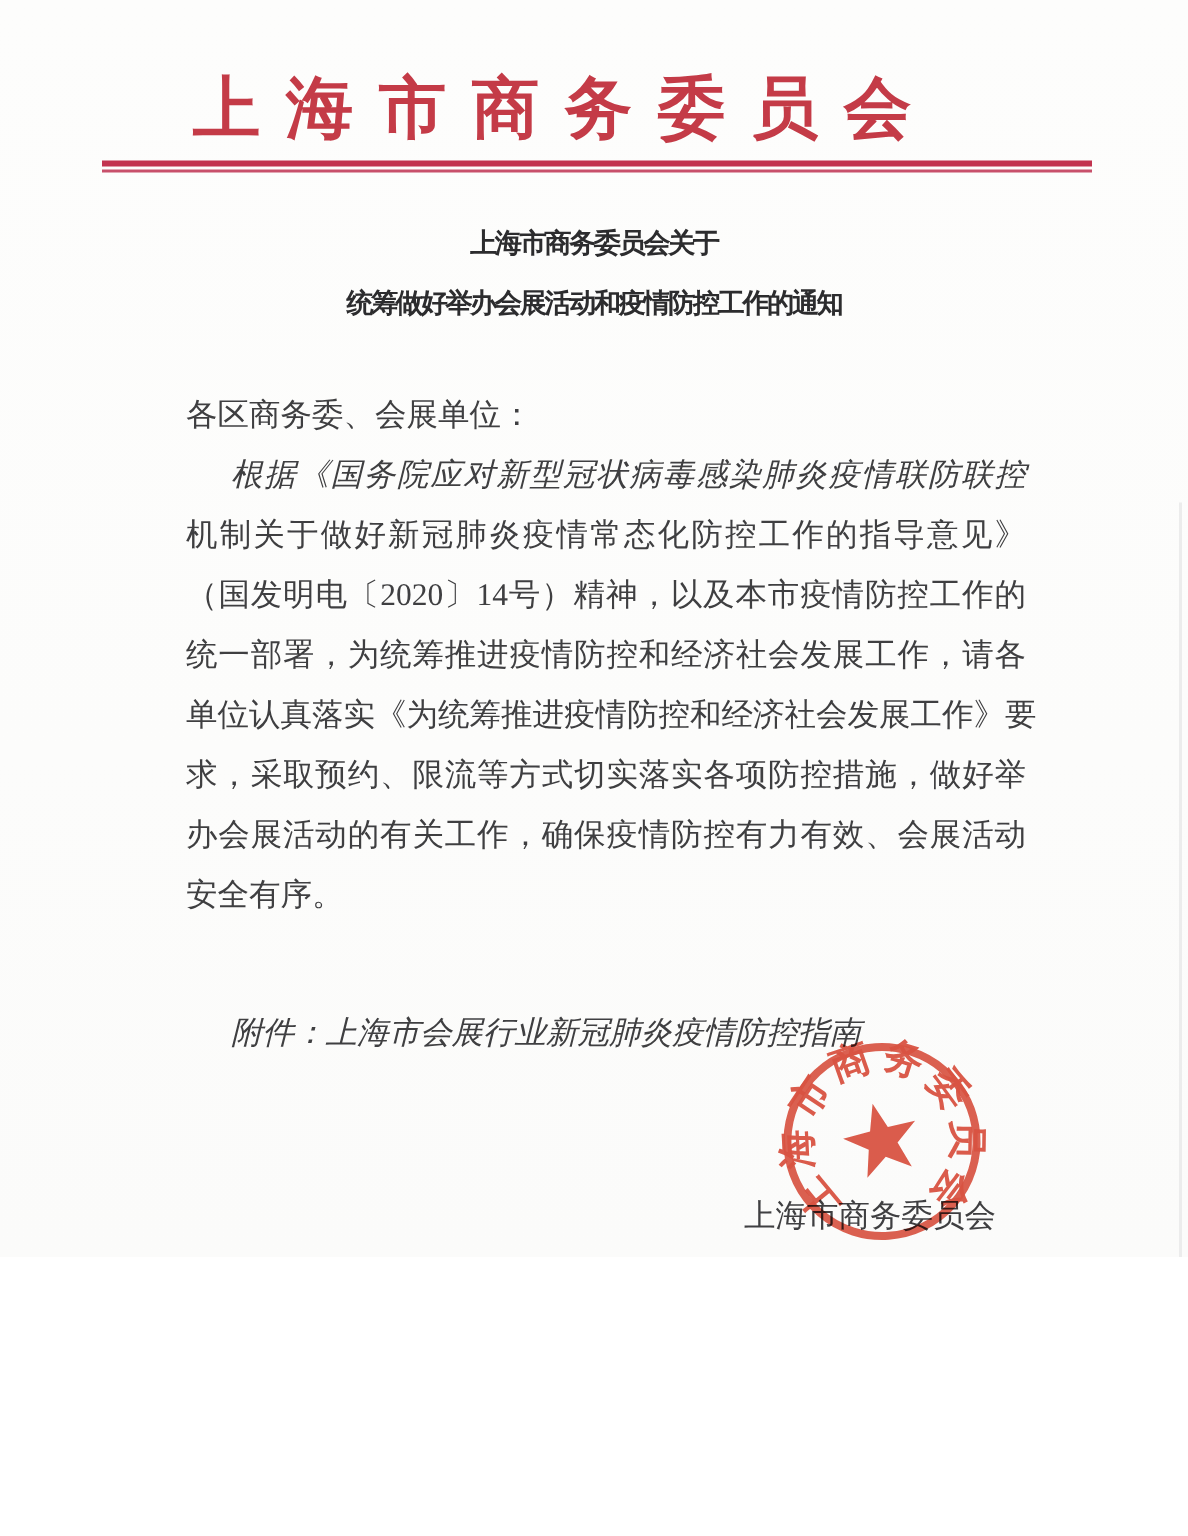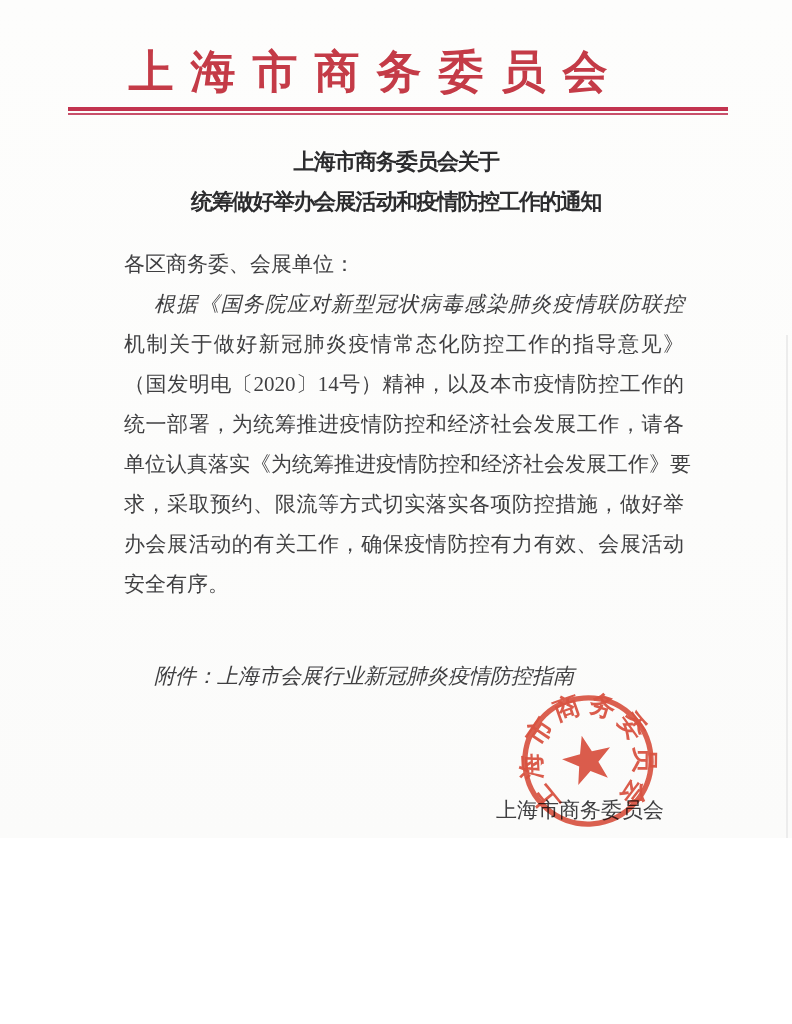--- a/index.html
+++ b/index.html
@@ -30,27 +30,27 @@
 
   .rule-foot { position: absolute; top: 978px; left: 48px; width: 694px; }
   .rule-foot .thin  { height: 1.4px; background: #c8506b; }
   .rule-foot .gap   { height: 2.2px; }
   .rule-foot .thick { height: 4.2px; background: #c2334f; }
 
   
   .doc-title {
     position: absolute; top: 142px; left: 0; width: 100%;
     text-align: center;
-    font-size: 22px; font-weight: bold; color: #2c2c2e;
+    font-size: 18px; font-weight: bold; color: #2c2c2e;
     line-height: 40px; letter-spacing: -1.5px;
   }
 
   
   .body-text {
-    position: absolute; top: 244px; left: 124px; width: 560px;
+    position: absolute; top: 256px; left: 124px; width: 560px;
     font-size: 21px; line-height: 40px; color: #3f3f41;
   }
   .bline { white-space: nowrap; }
   .fill  { text-align: justify; text-align-last: justify; }
   .indent { text-indent: 30px; font-style: italic; }
   .attachment { margin-top: 52px; }
 
   
   .sig-block {
     position: absolute; top: 788px; right: 128px;

